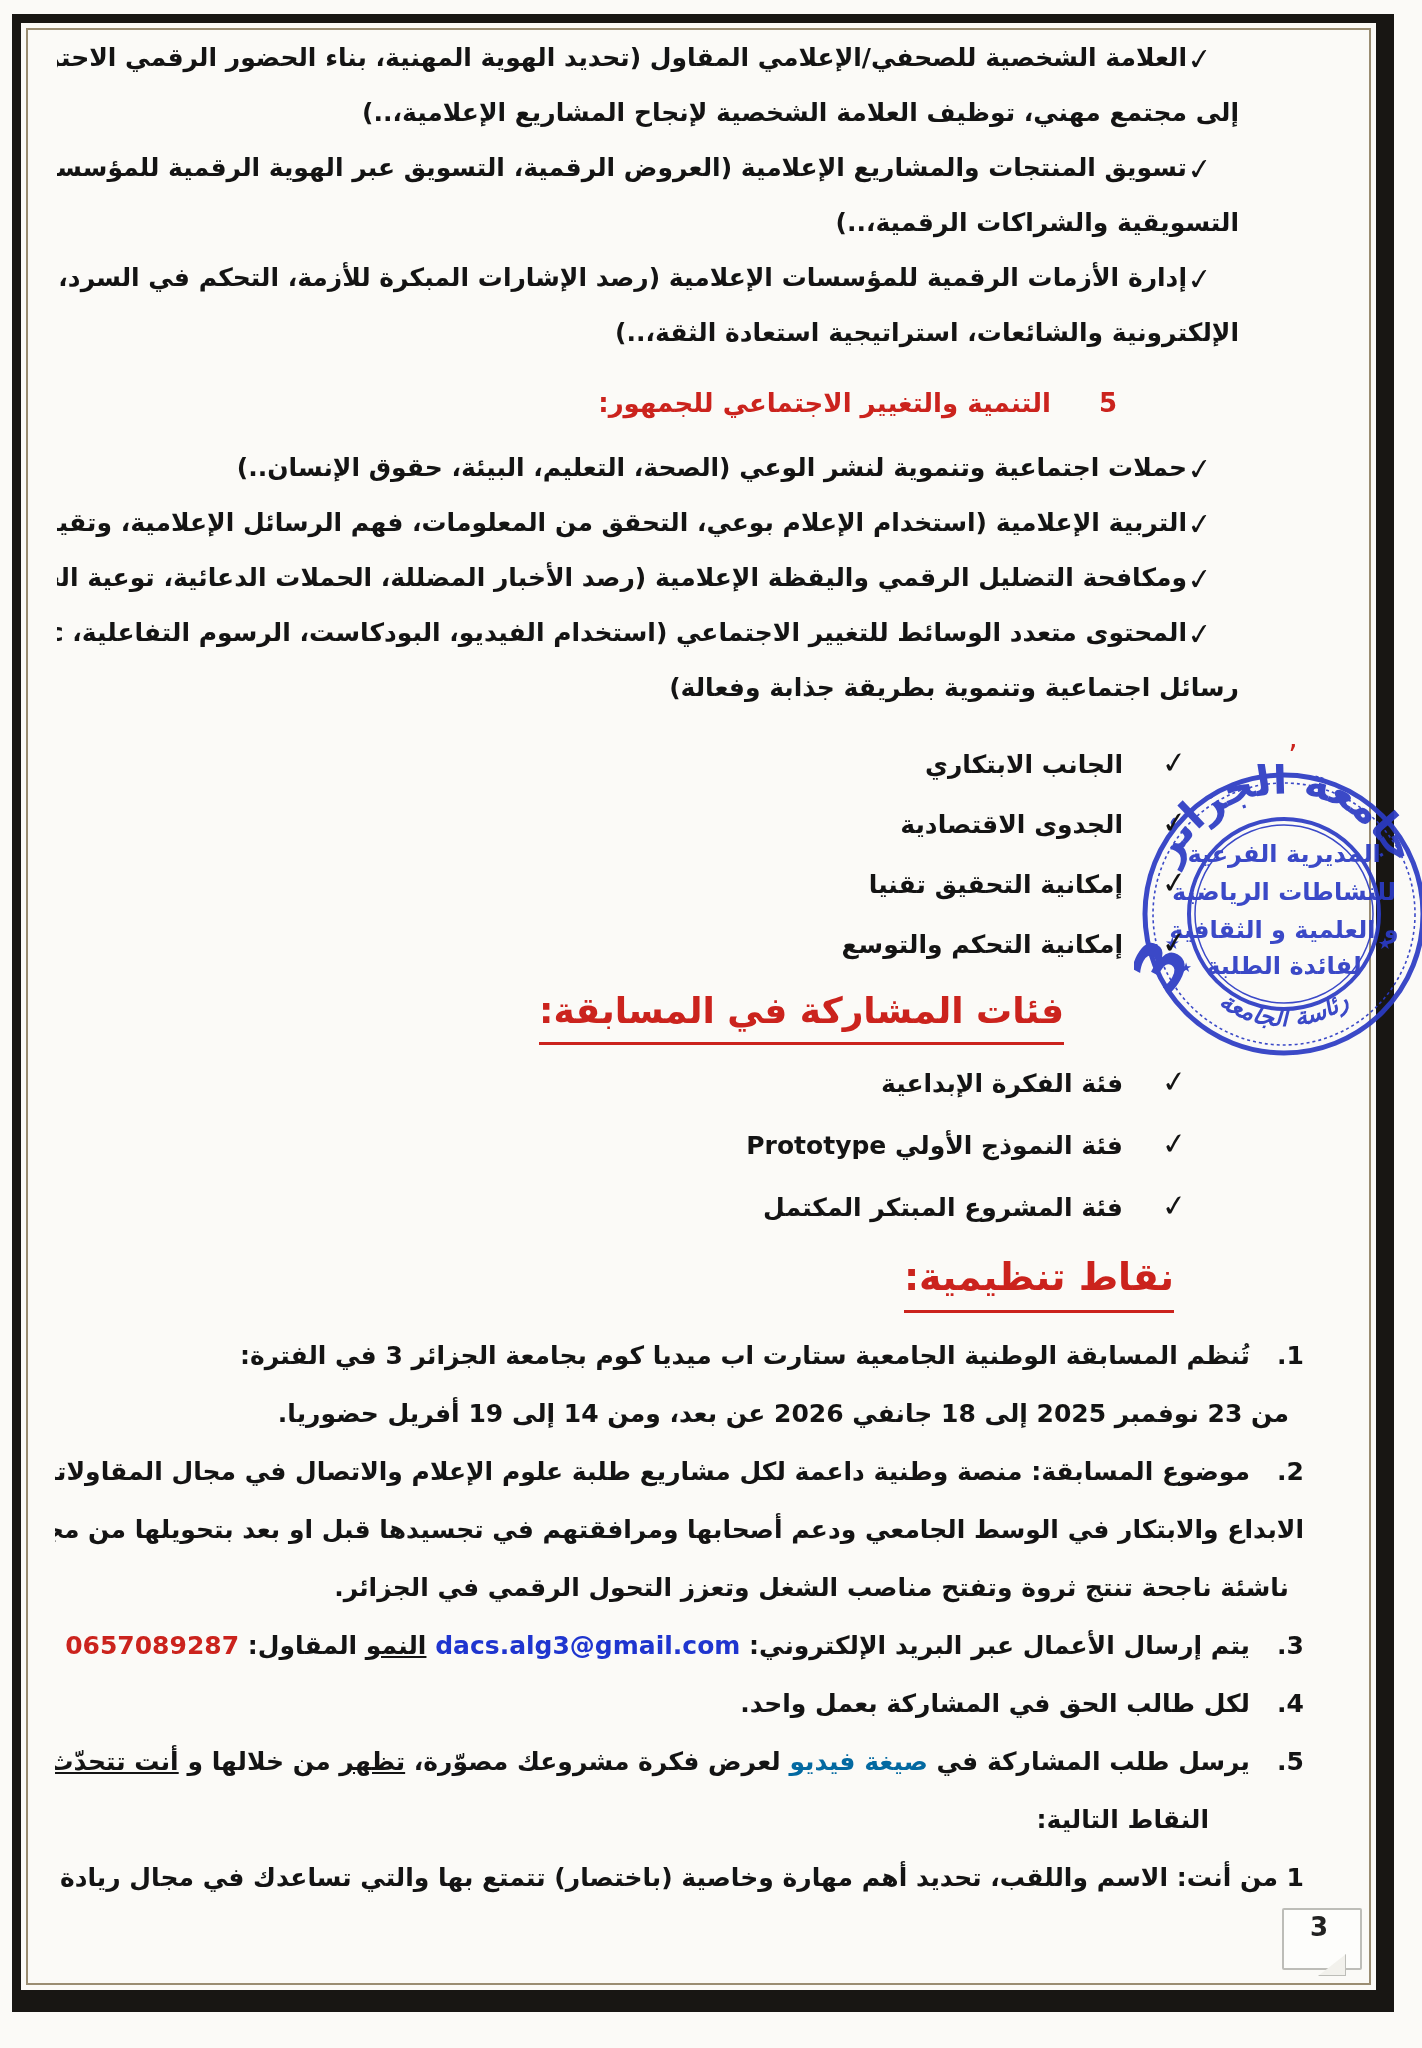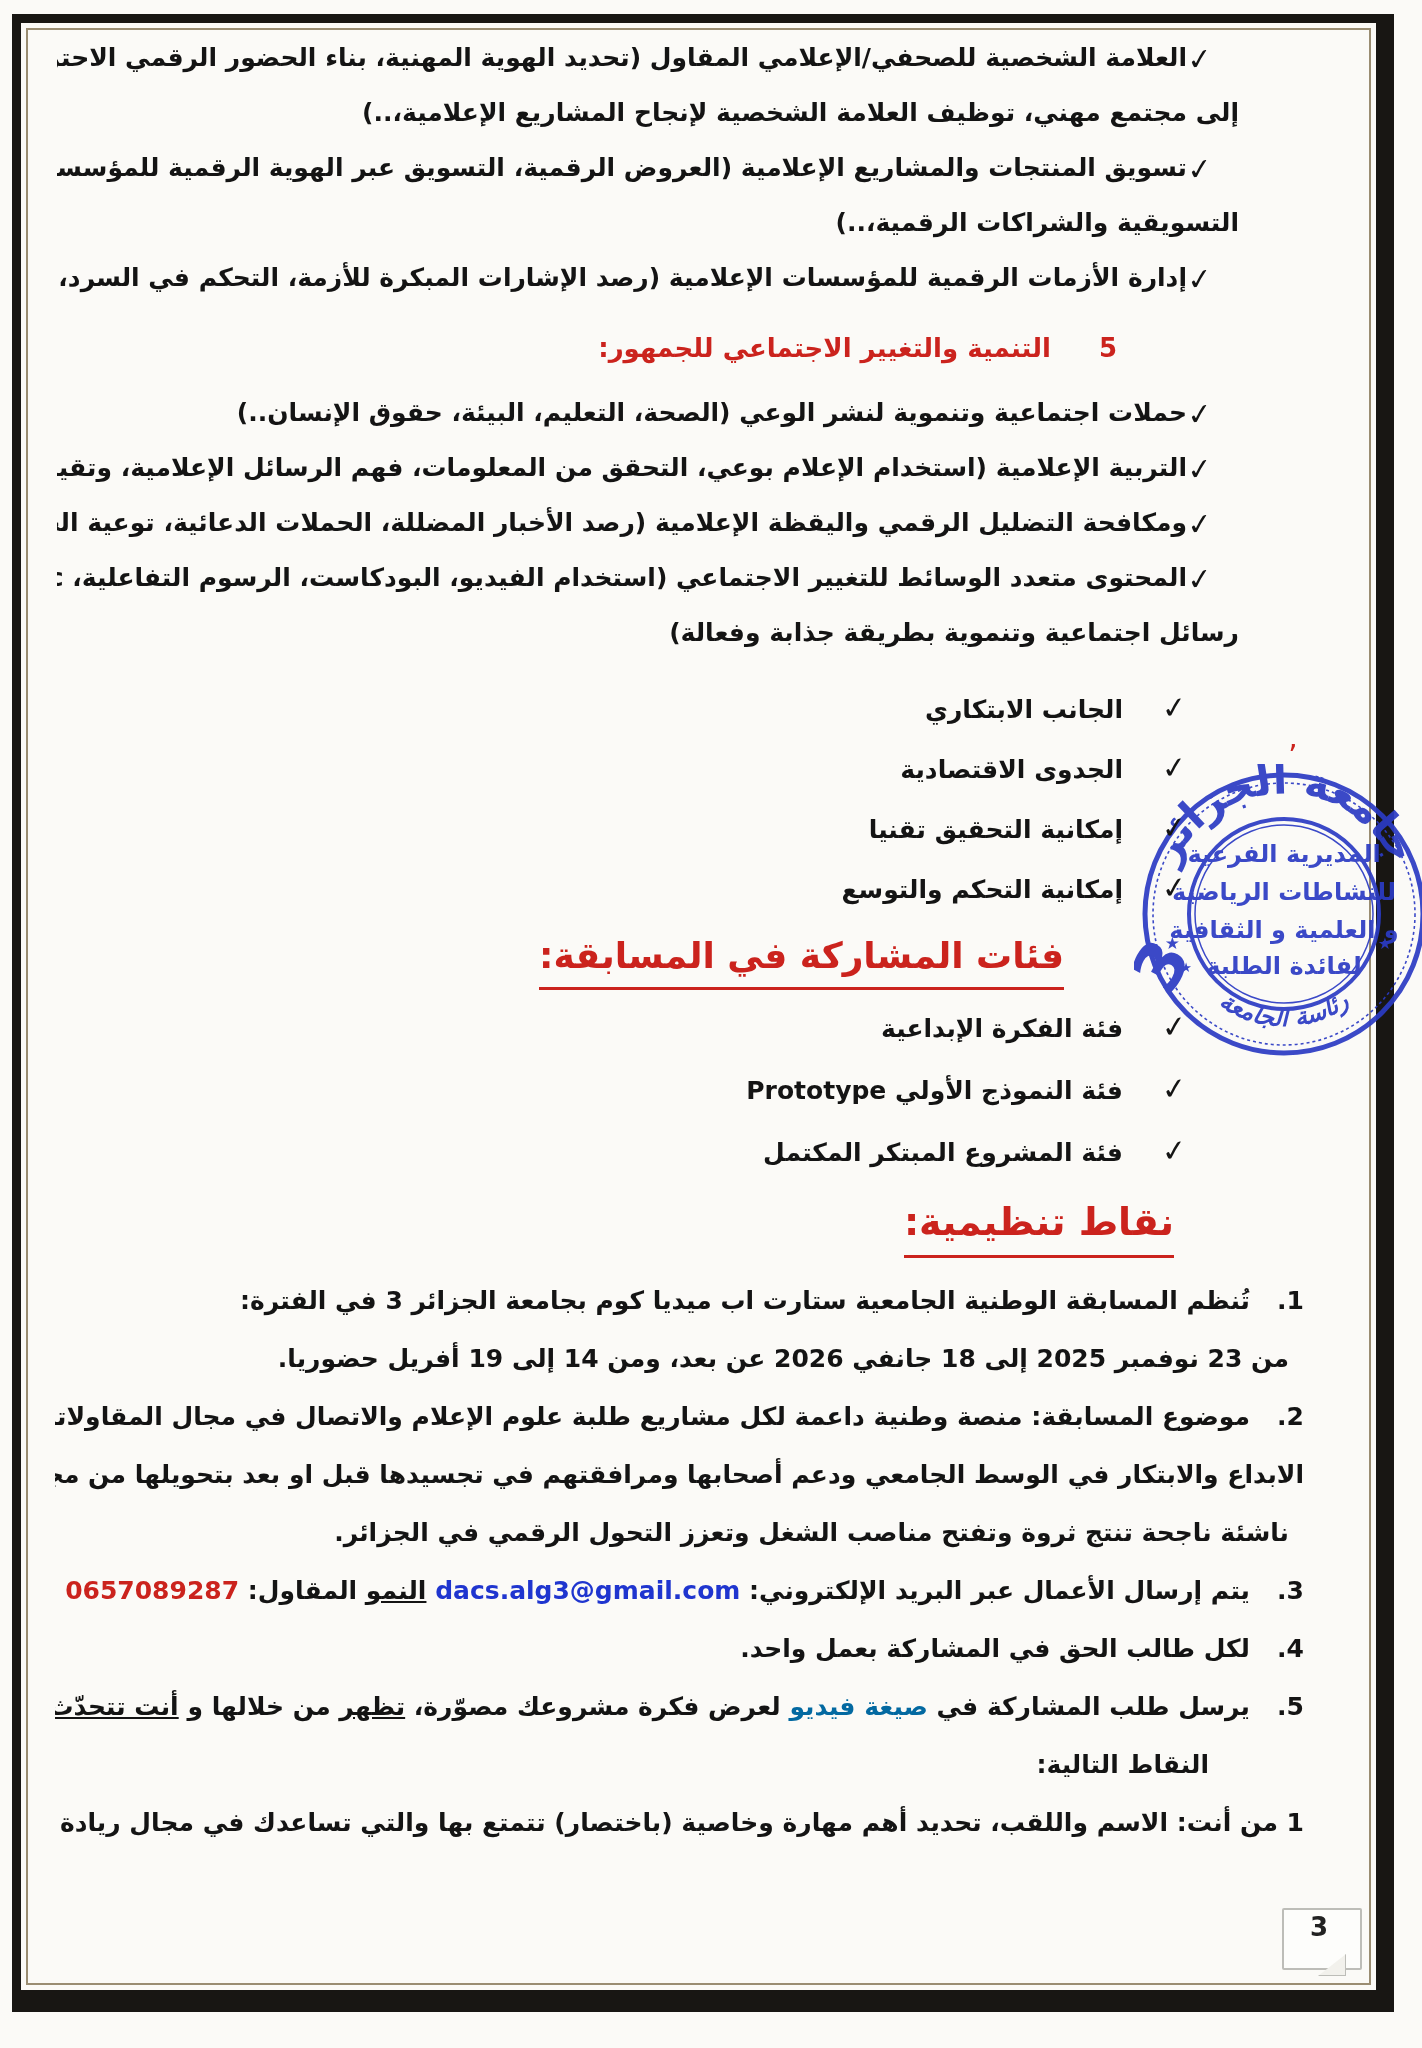--- a/index.html
+++ b/index.html
@@ -105,20 +105,21 @@
         <span class="chk">✓</span><span class="t stretch">العلامة الشخصية للصحفي/الإعلامي المقاول (تحديد الهوية المهنية، بناء الحضور الرقمي الاحترافي، تحويل المتابعين</span>
       </div>
       <div class="ln">إلى مجتمع مهني، توظيف العلامة الشخصية لإنجاح المشاريع الإعلامية،..)</div>
       <div class="ln">
         <span class="chk">✓</span><span class="t stretch">تسويق المنتجات والمشاريع الإعلامية (العروض الرقمية، التسويق عبر الهوية الرقمية للمؤسسة والإعلامي، التحالفات</span>
       </div>
       <div class="ln">التسويقية والشراكات الرقمية،..)</div>
       <div class="ln">
         <span class="chk">✓</span><span class="t stretch">إدارة الأزمات الرقمية للمؤسسات الإعلامية (رصد الإشارات المبكرة للأزمة، التحكم في السرد، التعامل مع الهجمات</span>
       </div>
+      <div class="ln">الإلكترونية والشائعات، استراتيجية استعادة الثقة،..)</div>
     </div>
 
     <div class="h5row">
       <span class="h5num">5</span><span>التنمية والتغيير الاجتماعي للجمهور:</span>
     </div>
 
     <div class="bullets-b">
       <div class="ln">
         <span class="chk">✓</span><span class="t">حملات اجتماعية وتنموية لنشر الوعي (الصحة، التعليم، البيئة، حقوق الإنسان..)</span>
       </div>

